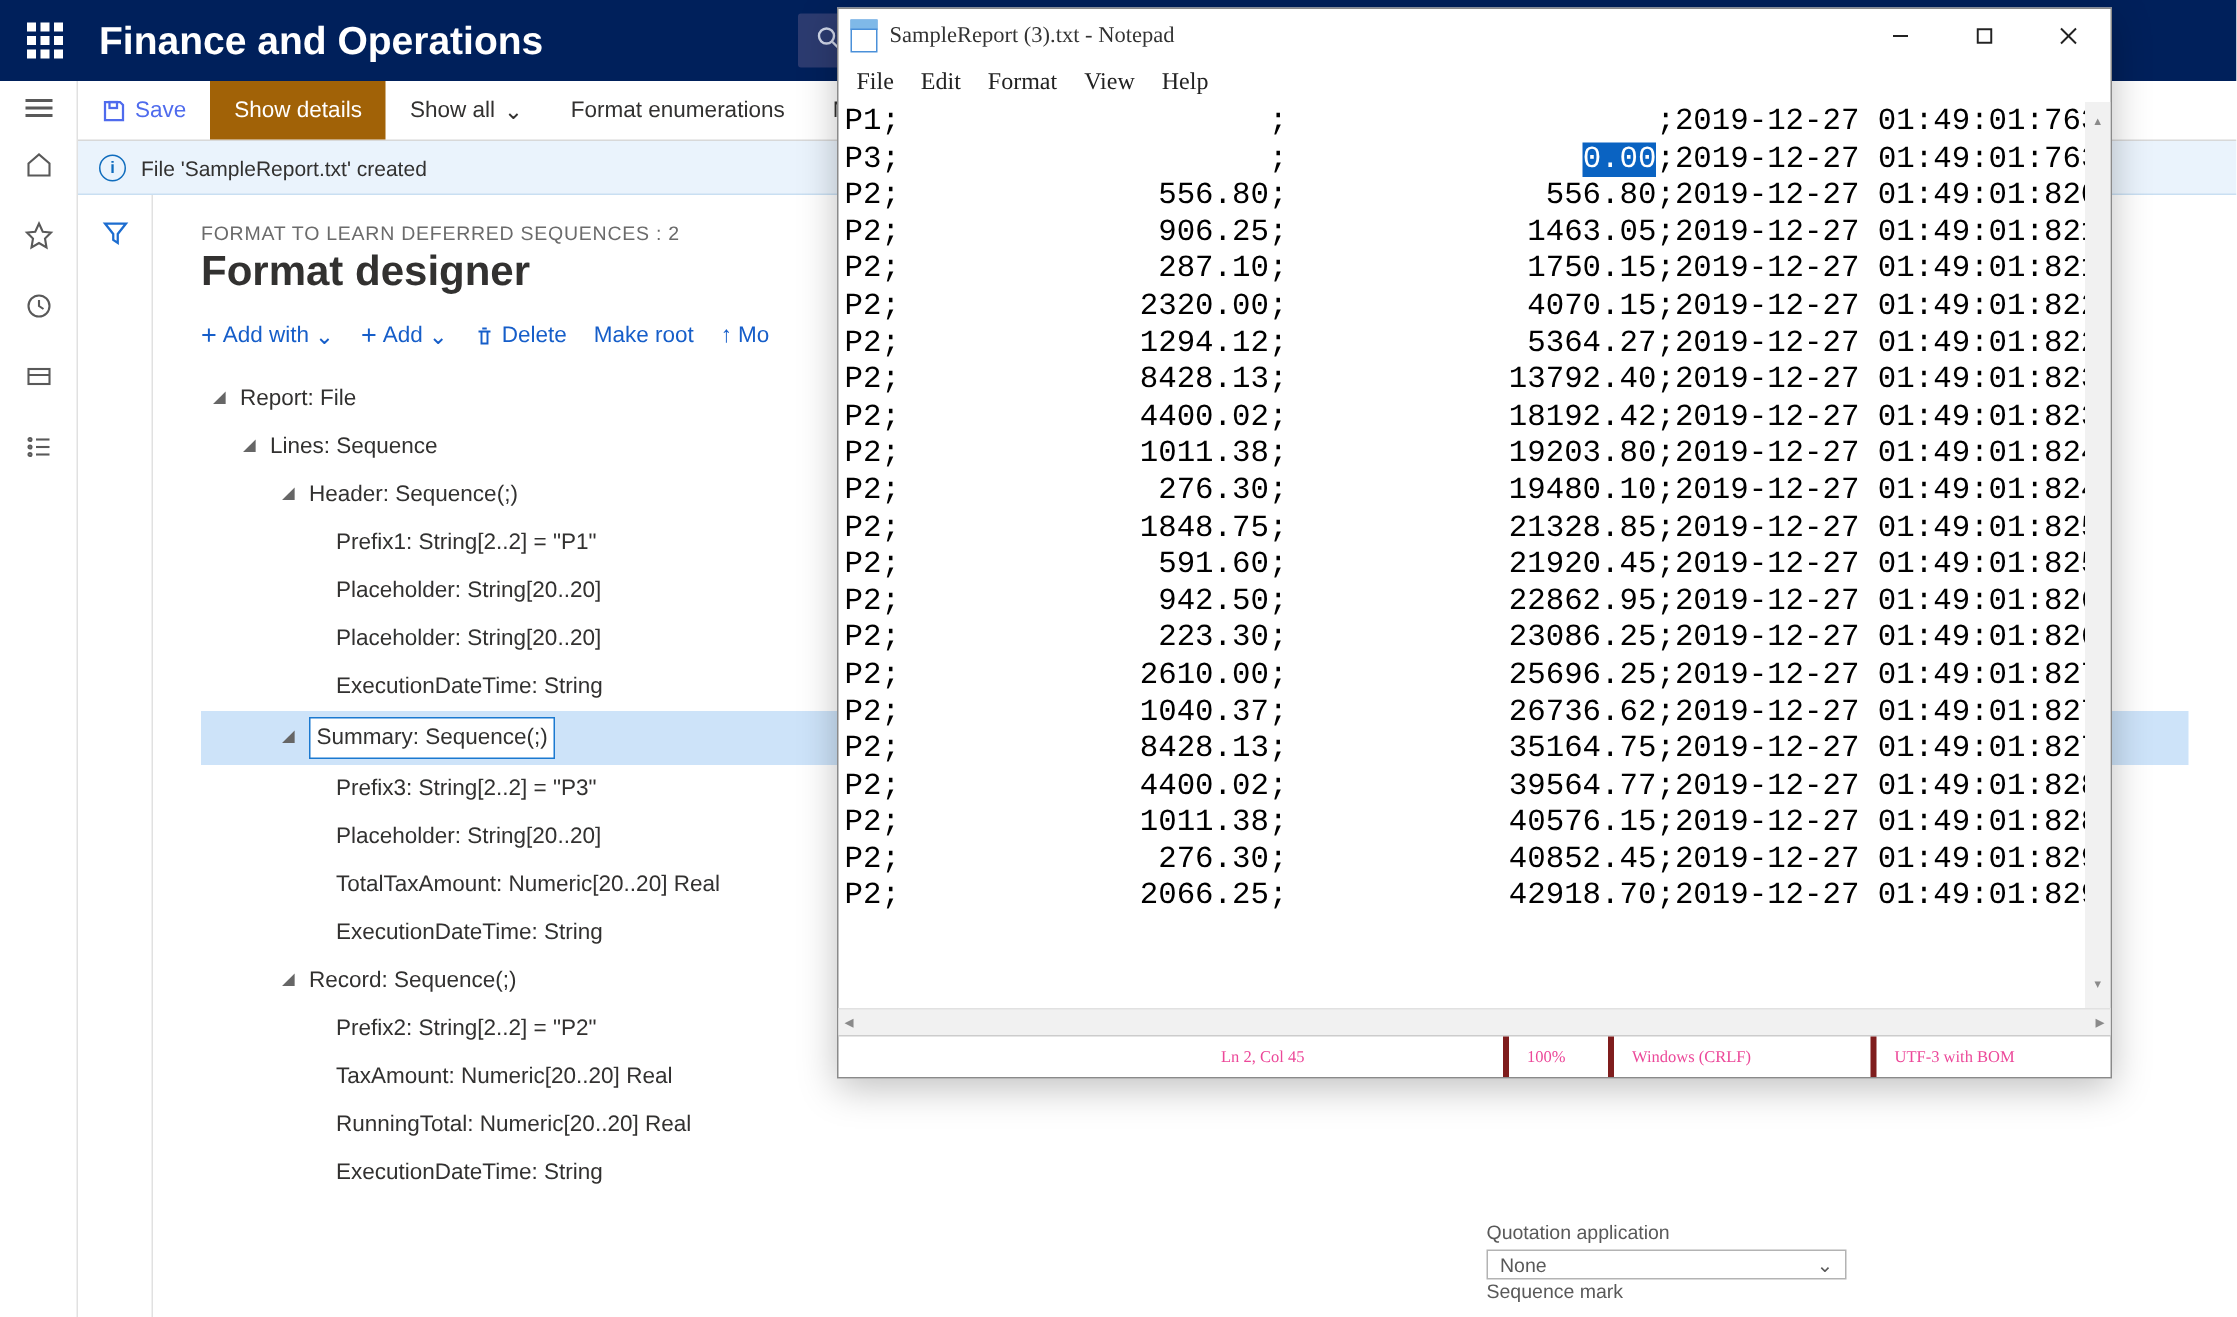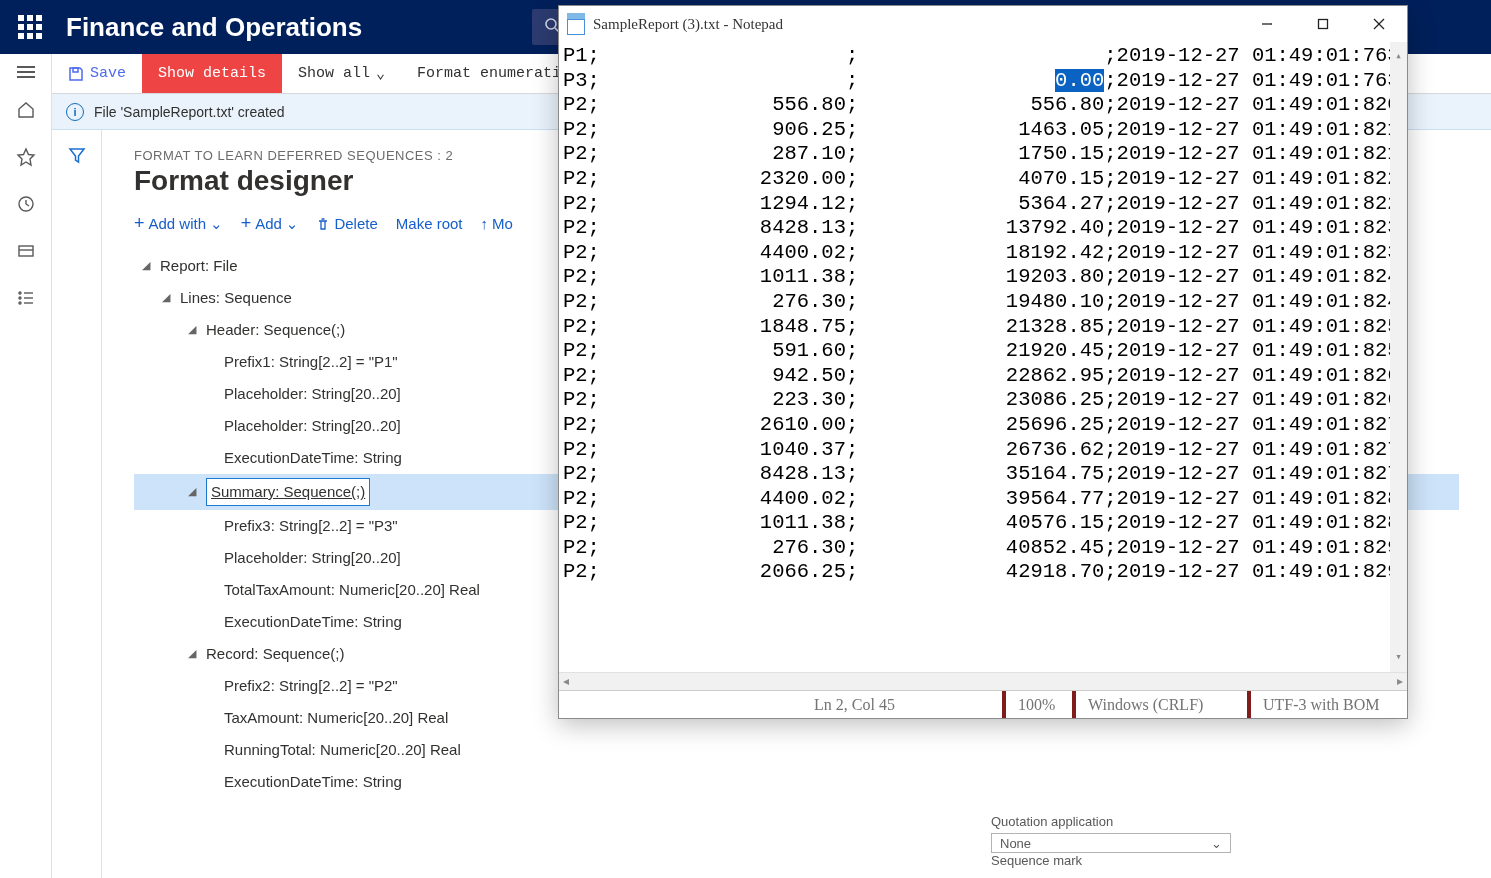--- a/index.html
+++ b/index.html
@@ -14,44 +14,44 @@
 .searchbar .sicon { margin-right: 10px; }
 
 
 .rail { position: absolute; top: 54px; left: 0; width: 52px; bottom: 0; border-right: 1px solid #e1e1e1; display: flex; flex-direction: column; align-items: center; padding-top: 12px; gap: 22px; color: #595959; }
 .rail .ricon { font-size: 18px; cursor: pointer; }
 .hamb { display: flex; flex-direction: column; gap: 3px; }
 .hamb i { width: 18px; height: 2px; background: #595959; }
 
 
 .actionbar { position: absolute; top: 54px; left: 52px; right: 0; height: 40px; border-bottom: 1px solid #d8d8d8; display: flex; align-items: stretch; font-size: 15px; }
-.ab-item { display: flex; align-items: center; padding: 0 16px; cursor: pointer; color: #323130; gap: 6px; font-family: Liberation Mono, monospace; }
+.ab-item { display: flex; align-items: center; padding: 0 16px; cursor: pointer; color: #323130; gap: 6px; }
 .ab-save { color: #4f6bed; }
-.ab-item.active { background: #ef4444; color: #fff; }
+.ab-item.active { background: #a16207; color: #fff; }
 
 
 .infomsg { position: absolute; top: 94px; left: 52px; right: 0; height: 36px; background: #eaf3fc; border-bottom: 1px solid #c9dff2; display: flex; align-items: center; padding: 0 14px; font-size: 14px; color: #323130; gap: 10px; }
 .infoicon { width: 18px; height: 18px; border: 1.5px solid #0f6cbd; color: #0f6cbd; border-radius: 50%; display: flex; align-items: center; justify-content: center; font-size: 11px; font-weight: bold; }
 
 
 .filterpane { position: absolute; top: 130px; left: 52px; width: 50px; bottom: 0; border-right: 1px solid #e1e1e1; display: flex; justify-content: center; padding-top: 16px; }
 .funnel { color: #1c6dd0; font-size: 18px; }
 
 
 .content { position: absolute; top: 130px; left: 102px; right: 0; bottom: 0; padding: 18px 32px; overflow: auto; color: #323130; }
 .crumb { font-size: 13px; letter-spacing: .5px; color: #6b6b6b; }
 .pagetitle { font-size: 28px; font-weight: 600; margin-top: 2px; margin-bottom: 16px; }
 .cmdrow { display: flex; gap: 18px; align-items: center; color: #165ec9; font-size: 15px; margin-bottom: 16px; }
 .cmdrow .cmd { display: flex; align-items: center; gap: 4px; cursor: pointer; }
 
 
 .tree { font-size: 15px; line-height: 1.6; }
 .tnode { display: flex; align-items: center; gap: 6px; padding: 4px 6px; white-space: nowrap; }
 .tnode.sel { background: #cde3f9; }
-.tnode.sel .nlabel { border: 1px solid #1b79d0; padding: 1px 4px; background: #fff; text-decoration: underline; }
+.tnode.sel .nlabel { border: 1px solid #1b79d0; padding: 1px 4px; background: #fff; }
 .caret { width: 12px; display: inline-block; color: #666; font-size: 11px; }
 .ind0 { padding-left: 8px; }
 .ind1 { padding-left: 28px; }
 .ind2 { padding-left: 54px; }
 .ind3 { padding-left: 72px; }
 
 
 .rform { position: absolute; right: 260px; bottom: 6px; width: 240px; color: #595959; font-size: 13px; }
 .rform label { display: block; margin-bottom: 4px; }
 .rform .sel { width: 100%; height: 20px; border: 1px solid #b3b3b3; padding: 4px 8px; display: flex; align-items: center; justify-content: space-between; background: #fff; margin-bottom: 0; }
@@ -63,21 +63,21 @@
 .np-titlebar .npicon::before { content: ""; position: absolute; inset: 0; border: 1px solid #4a90d9; background: #fff; }
 .np-titlebar .npicon::after { content: ""; position: absolute; left: 0; right: 0; top: 0; height: 6px; background: #7fb9e8; border-bottom: 1px solid #4a90d9; }
 .np-winbtns { margin-left: auto; display: flex; }
 .np-winbtns .wb { width: 56px; height: 36px; display: flex; align-items: center; justify-content: center; font-size: 13px; cursor: pointer; color: #222; }
 .np-menu { height: 26px; display: flex; align-items: center; gap: 18px; padding: 0 12px; font-size: 16px; color: #222; }
 .np-menu span { cursor: pointer; }
 .np-text { flex: 1; overflow: auto; padding: 2px 6px 2px 4px; font-family: Consolas, "Courier New", monospace; font-size: 20.5px; line-height: 24.6px; color: #000; position: relative; }
 .np-row { white-space: pre; }
 .np-row .hl { background: #0a63c2; color: #fff; }
 .np-scrollstub { height: 18px; background: #f1f1f1; border-top: 1px solid #e1e1e1; display: flex; align-items: center; justify-content: space-between; padding: 0 4px; color: #8a8a8a; font-size: 12px; }
-.np-status { height: 28px; border-top: 1px solid #ccc; display: flex; align-items: center; font-size: 16px; color: #737373; }
+.np-status { height: 28px; border-top: 1px solid #ccc; display: flex; align-items: center; font-size: 11px; color: #ec4899; }
 .np-status .cell { border-left: 4px solid #7f1d1d; padding: 0 12px; height: 100%; display: flex; align-items: center; }
 .np-status .cell:first-child { border-left: none; margin-left: auto; width: 200px; }
 .np-vsb { position: absolute; top: 0; right: 0; width: 17px; bottom: 0; background: #f1f1f1; display: flex; flex-direction: column; align-items: center; justify-content: space-between; color: #8a8a8a; font-size: 11px; padding: 2px 0; }
 </style>
 </head>
 <body>
 
 <div class="fo-header">
   <div class="waffle">
       <i></i>
@@ -293,20 +293,27 @@
             <rect x="1.5" y="1.5" width="9" height="9" fill="none" stroke="#222" stroke-width="1.3"></rect>
           </svg>
         </div>
       <div class="wb">
           <svg width="12" height="12" viewBox="0 0 12 12">
             <line x1="1" y1="1" x2="11" y2="11" stroke="#222" stroke-width="1.3"></line>
             <line x1="11" y1="1" x2="1" y2="11" stroke="#222" stroke-width="1.3"></line>
           </svg>
         </div>
     </div>
+  </div>
+  <div class="np-menu">
+    <span>File</span>
+    <span>Edit</span>
+    <span>Format</span>
+    <span>View</span>
+    <span>Help</span>
   </div>
   <div class="np-text" id="nptext">
     <div class="np-vsb">
         <span>▴</span>
         <span>▾</span>
       </div>
   <div class="np-row">P1;                    ;                    ;2019-12-27 01:49:01:763</div>
       <div class="np-row">P3;                    ;                <span class="hl">0.00</span>;2019-12-27 01:49:01:763</div>
       <div class="np-row">P2;              556.80;              556.80;2019-12-27 01:49:01:820</div>
       <div class="np-row">P2;              906.25;             1463.05;2019-12-27 01:49:01:821</div>

